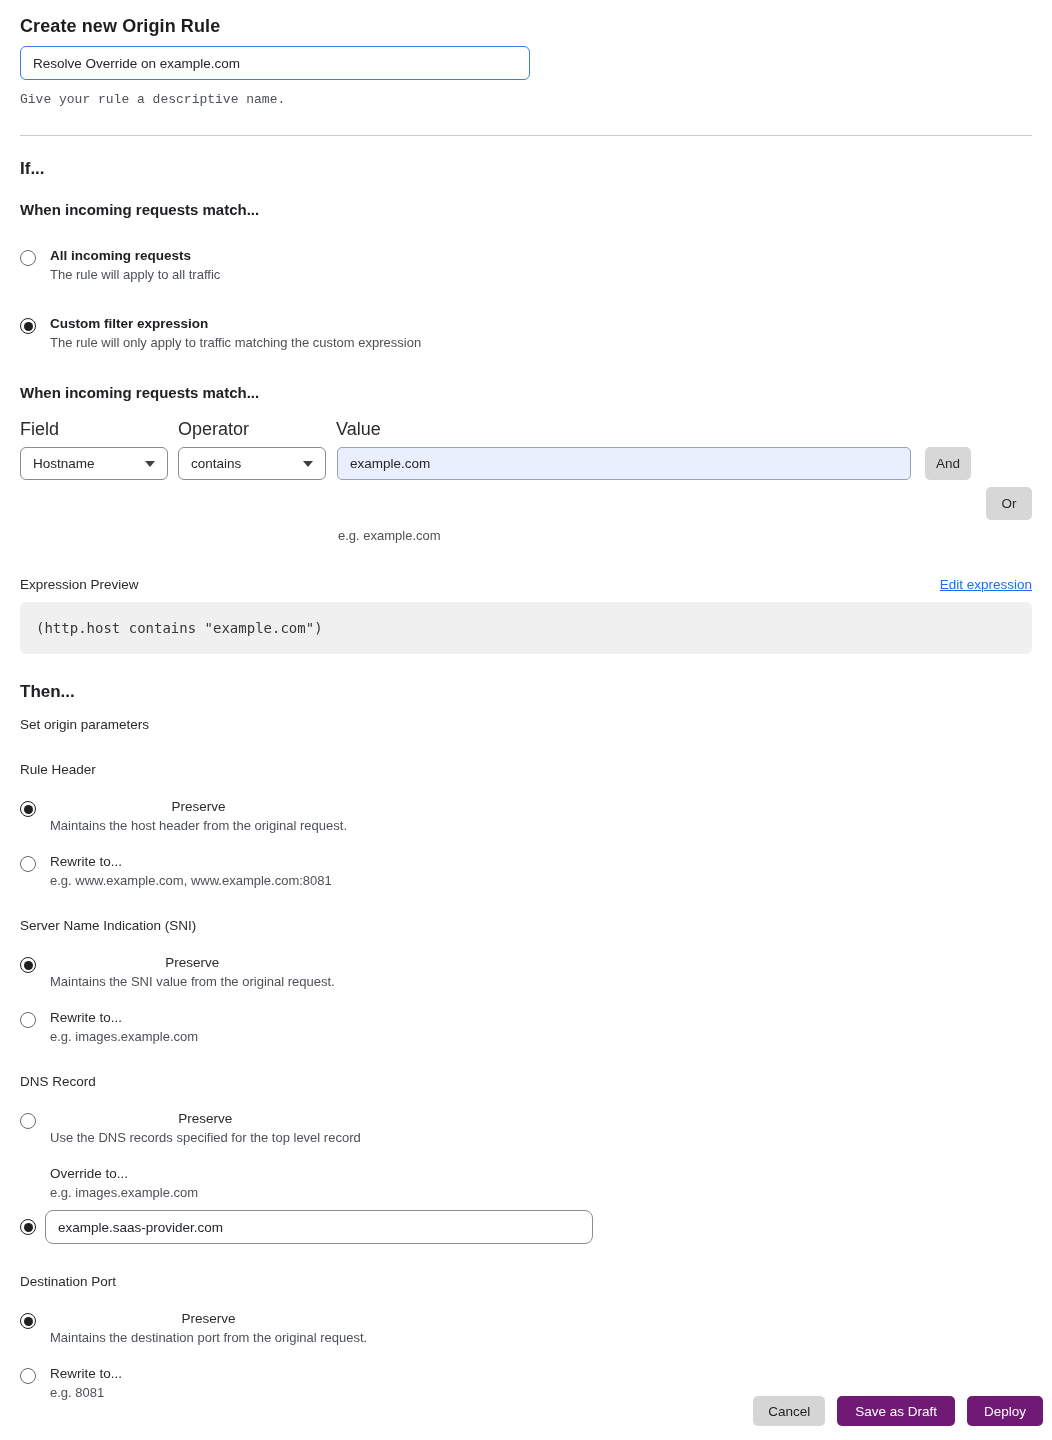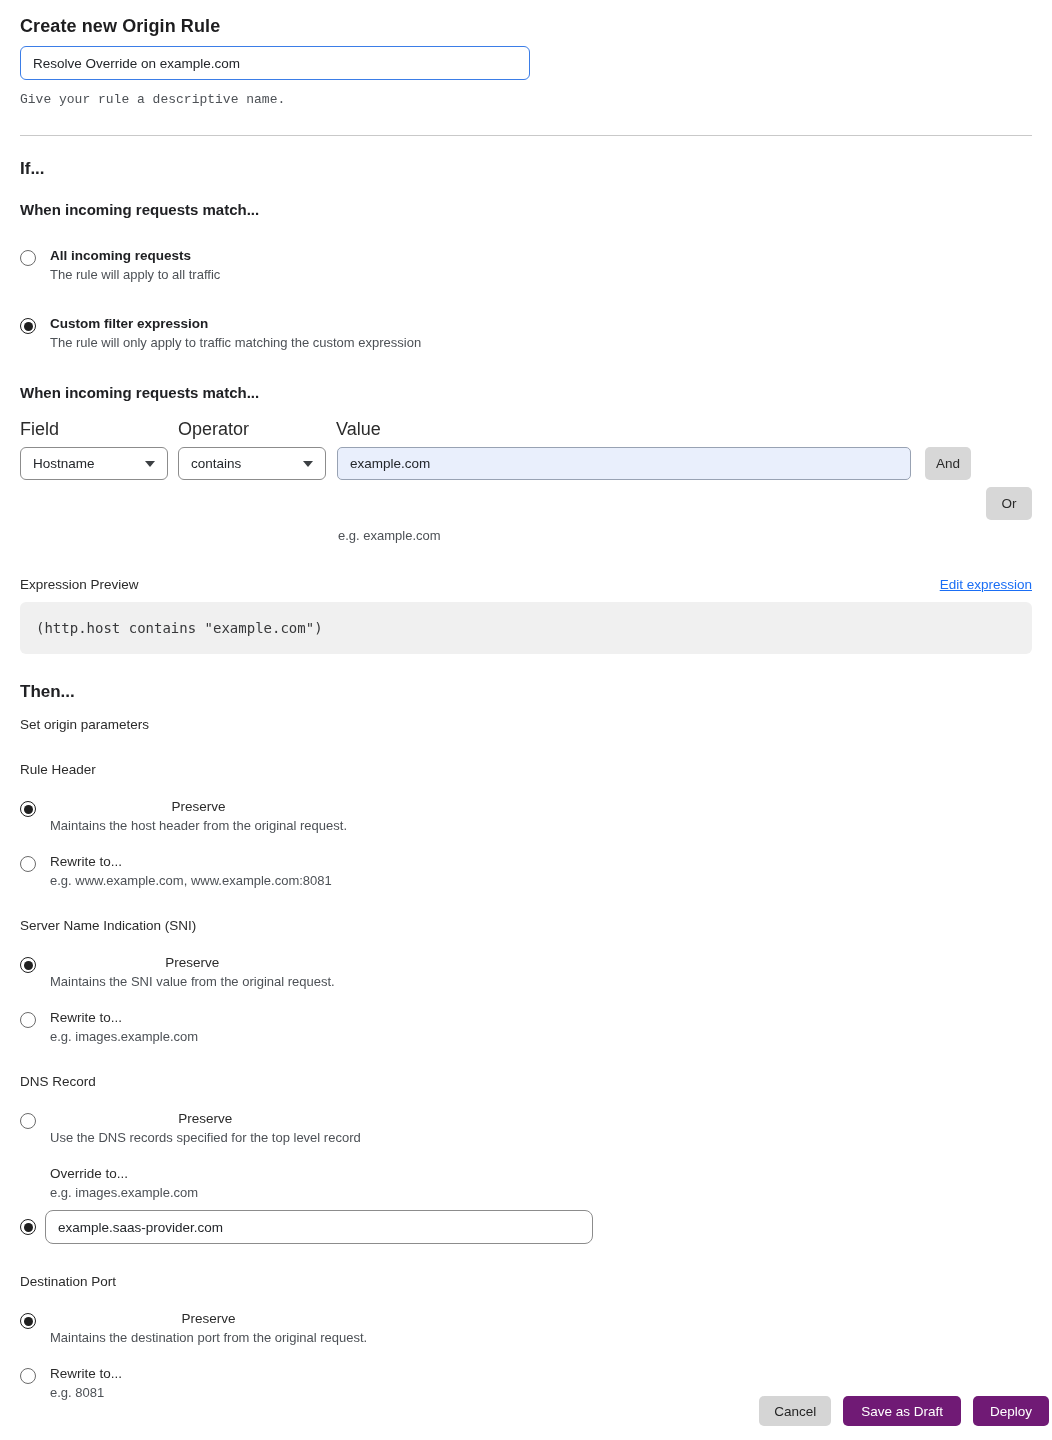--- a/index.html
+++ b/index.html
@@ -83,21 +83,21 @@
 
   .override-head { margin-left:30px; margin-top:21px; }
   .override-row { display:flex; align-items:flex-start; margin-top:10px; }
   .override-row .radio { margin-top:9px; }
   .override-input {
     margin-left:9px; width:548px; height:34px; border:1px solid #8c8c8c; border-radius:8px;
     padding:0 12px; font-size:13.5px; color:#24272b; outline:none; background:#fff;
     font-family:"Liberation Sans","DejaVu Sans",sans-serif;
   }
 
-  .footer { position:absolute; right:3px; bottom:14px; display:flex; }
+  .footer { position:absolute; right:9px; bottom:14px; display:flex; }
   .btn {
     height:30px; border:none; border-radius:5px; font-size:13.5px; padding:0 15px; cursor:pointer;
     font-family:"Liberation Sans","DejaVu Sans",sans-serif;
   }
   .btn-gray { background:#d5d5d5; color:#242424; }
   .btn-blue { background:#701a75; color:#ffffff; }
   .btn + .btn { margin-left:12px; }
   .btn-draft { padding:0 18px; }
   .btn-deploy { padding:0 17px; }
 </style>

